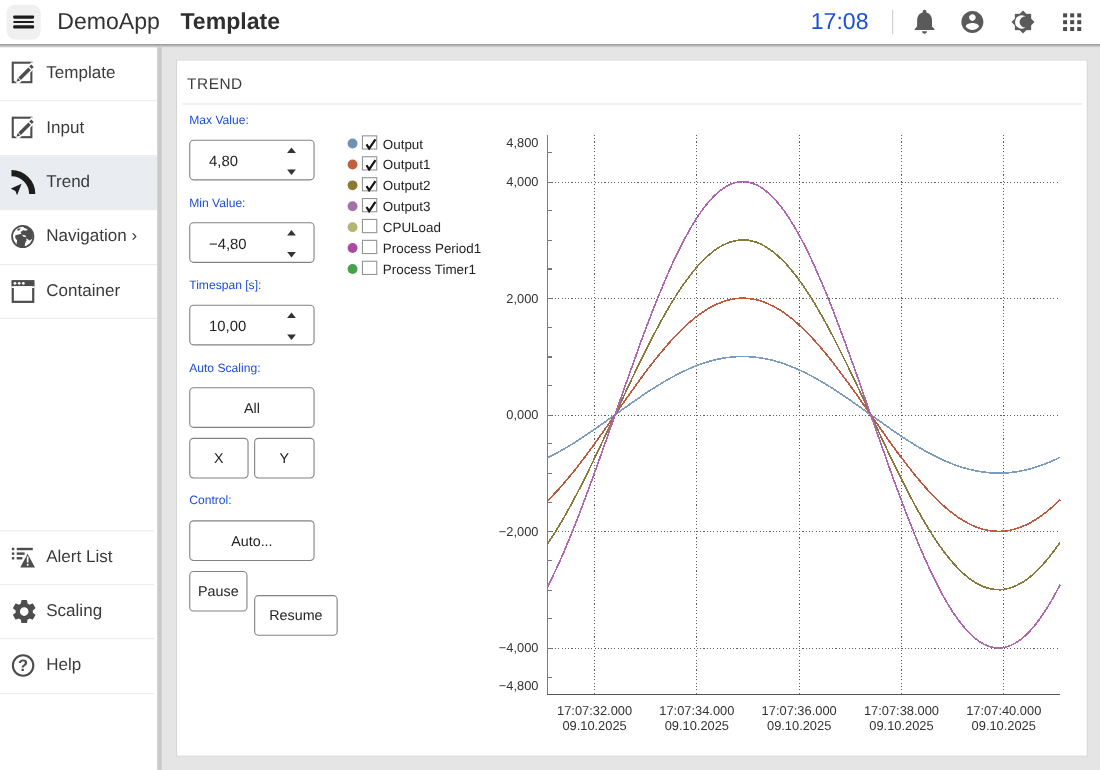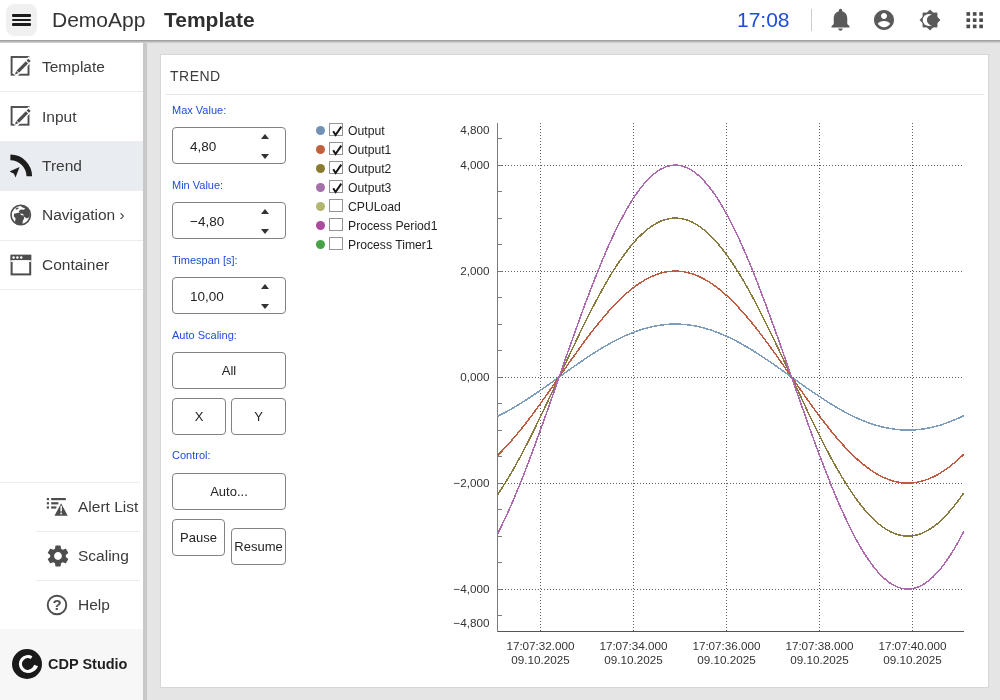--- a/index.html
+++ b/index.html
@@ -10,21 +10,21 @@
 .appname { position:absolute; left:52px; top:0; line-height:39px; font-size:21px; color:#333; }
 .pagename { position:absolute; left:164px; top:0; line-height:39px; font-size:21px; font-weight:bold; color:#2f2f2f; }
 .clock { position:absolute; left:737px; top:0; line-height:39px; font-size:21px; color:#1d4ed8; }
 .tdiv { position:absolute; left:811px; top:9px; width:1px; height:22px; background:#ccc; }
 .tic { position:absolute; top:8px; }
 .sidebar { position:absolute; left:0; top:43px; width:143px; height:657px; background:#fff; }
 .sitem { height:49.4px; border-bottom:1px solid #ececec; display:flex; align-items:center; }
 .sitem.sel { background:#e9ecf1; }
 .sic { width:24px; height:24px; margin-left:10px; }
 .slb { margin-left:8px; font-size:15.5px; color:#3b3b3b; }
-.sbot { position:absolute; left:0; top:438.5px; width:140px; border-top:1px solid #ececec;padding-left:36px; }
+.sbot { position:absolute; left:0; top:438.5px; width:140px; border-top:1px solid #ececec; }
 .cdp { position:absolute; left:0; top:585.5px; width:143px; height:71px; background:#f7f7f7; display:flex; align-items:center; }
 .cdp svg { margin-left:12px; }
 .cdp span { margin-left:6px; font-size:14.5px; font-weight:bold; color:#1f1f1f; }
 .sscroll { position:absolute; left:143px; top:42px; width:4px; height:658px; background:#c9c9c9; }
 .card { position:absolute; left:160px; top:54px; width:829px; height:634px; background:#fff; border:1px solid #d6d6d6; }
 .trend-h { position:absolute; left:170px; top:68px; font-size:14px; color:#3c3c3c; letter-spacing:0.5px; }
 .trend-sep { position:absolute; left:166px; top:94px; width:818px; height:1px; background:#e6e6e6; }
 .flabel { position:absolute; left:172px; font-size:11px; color:#1d4ed8; }
 .spin { position:absolute; left:172px; width:114px; height:37px; border:1px solid #828282; border-radius:4px; background:#fff; }
 .spin .val { position:absolute; left:17px; top:0; line-height:38.5px; font-size:13.5px; color:#232323; }
@@ -149,28 +149,20 @@
         <span class="slb">Scaling</span>
       </div>
 <div class="sitem">
         <span class="sic"><svg width="24" height="24" viewBox="0 0 24 24">
             <circle cx="11" cy="12" r="9.3" fill="none" stroke="#4d4d4d" stroke-width="1.9"></circle>
             <text x="11" y="17" text-anchor="middle" font-size="15" font-weight="bold" fill="#4d4d4d" font-family="Liberation Sans, sans-serif">?</text>
           </svg></span>
         <span class="slb">Help</span>
       </div>
 </div>
-<div class="cdp">
-      <svg width="30" height="30" viewBox="0 0 30 30">
-        <circle cx="15" cy="15" r="15" fill="#1a1a1a"></circle>
-        <path d="M19.6 8.6 A 7.4 7.4 0 1 0 19.6 21.4" fill="none" stroke="#fff" stroke-width="3.2"></path>
-        <path d="M17.5 20.6 c 2.2 -0.9 3.8 -2.3 4.6 -4.8 l 4.0 1.4 c -1.6 3.9 -4.9 6.1 -8.3 6.3 z" fill="#fff"></path>
-      </svg>
-      <span>CDP Studio</span>
-    </div>
 </div>
 <div class="sscroll"></div>
 <div class="trend-h">TREND</div>
 <div class="trend-sep"></div>
 
 <div class="flabel" style="top:104px">Max Value:</div>
 <div class="spin" style="top:127px">
     <span class="val">4,80</span>
   <span class="arr u" style="left:88px;top:6px"></span>
     <span class="arr d" style="left:88px;top:25.5px"></span>
@@ -187,21 +179,21 @@
   <span class="arr u" style="left:88px;top:6px"></span>
     <span class="arr d" style="left:88px;top:25.5px"></span>
   </div>
 <div class="flabel" style="top:329px">Auto Scaling:</div>
 <div class="btn" style="left:172px;top:352px;width:114px;height:37px;line-height:35px">All</div>
 <div class="btn" style="left:172px;top:398px;width:54px;height:37px;line-height:35px">X</div>
 <div class="btn" style="left:231px;top:398px;width:55px;height:37px;line-height:35px">Y</div>
 <div class="flabel" style="top:449px">Control:</div>
 <div class="btn" style="left:172px;top:473px;width:114px;height:37px;line-height:35px">Auto...</div>
 <div class="btn" style="left:172px;top:519px;width:53px;height:37px;line-height:35px">Pause</div>
-<div class="btn" style="left:231px;top:528px;width:55px;height:37px;line-height:35px">Resume</div>
+<div class="btn" style="left:231px;top:541px;width:76px;height:37px;line-height:35px">Resume</div>
 
 <div class="lrow" style="top:121px">
 <span class="dot" style="background:#7191b4"></span>
 <span class="cb">
       <svg class="ck" width="12" height="12" viewBox="0 0 12 12">
         <path d="M2.2 6.2 L4.6 10 L10.3 1.6" stroke="#161616" stroke-width="2" fill="none"></path>
       </svg>
     </span>
 <span class="lt">Output</span>
 </div>

